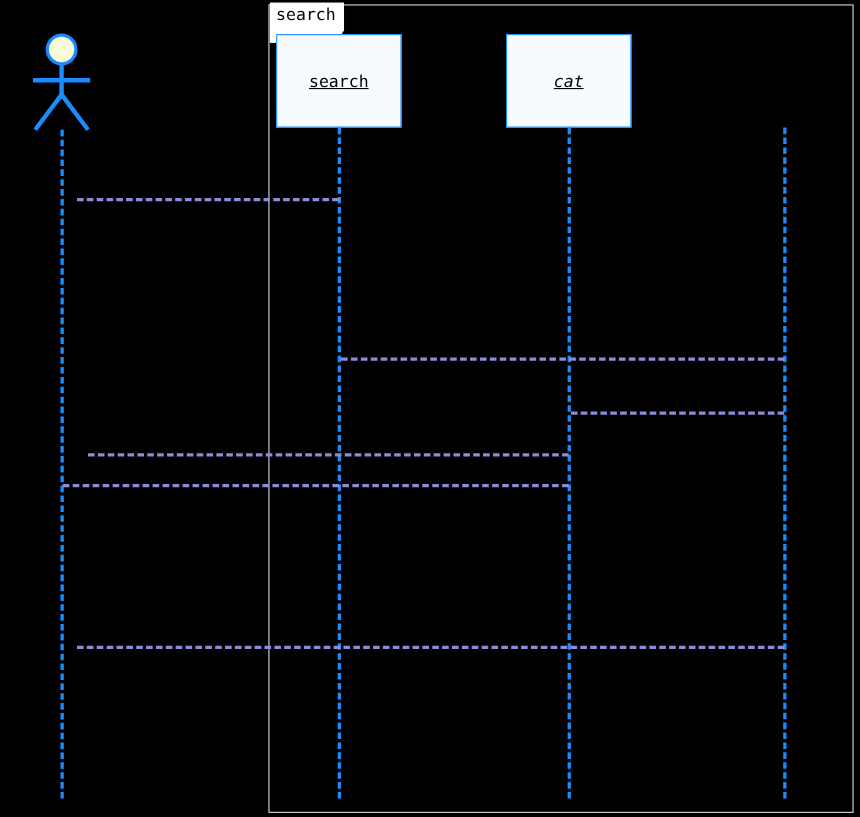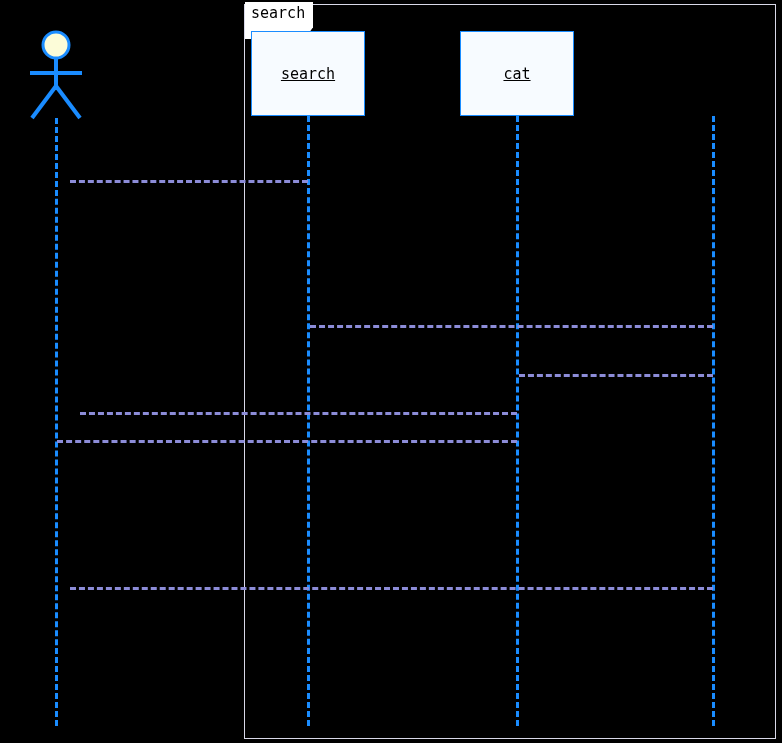--- a/index.html
+++ b/index.html
@@ -97,21 +97,21 @@
     </svg>
   </div>
 
   <div class="lifeline" style="left:55px; top:118px; height:608px;"></div>
 
   <div class="participant" style="left:251px; top:31px; width:114px; height:85px;">
     <span class="participant-label">search</span>
   </div>
   <div class="lifeline" style="left:307px; top:116px; height:610px;"></div>
 
-  <div class="participant" style="left:460px; top:31px; width:114px; height:85px;">
+  <div class="participant" style="left:460px; top:31px; width:114px; height:85px;font-style:italic;">
     <span class="participant-label">cat</span>
   </div>
   <div class="lifeline" style="left:516px; top:116px; height:610px;"></div>
 
   <div class="lifeline" style="left:712px; top:116px; height:610px;"></div>
 
   <div class="message-line" style="left:70px; top:180px; width:238px;"></div>
   <svg class="arrowhead" style="left:288px; top:168px;" width="24" height="24" viewBox="0 0 24 24">
     <path d="M2,3 L21,12 L2,21" fill="none" stroke="#b0b0e0" stroke-width="1.4"></path>
   </svg>

